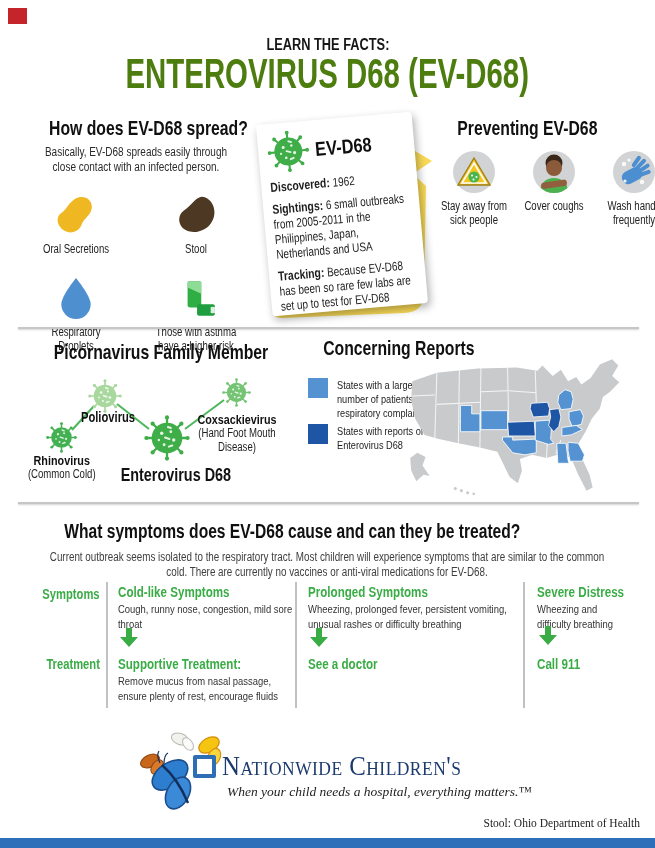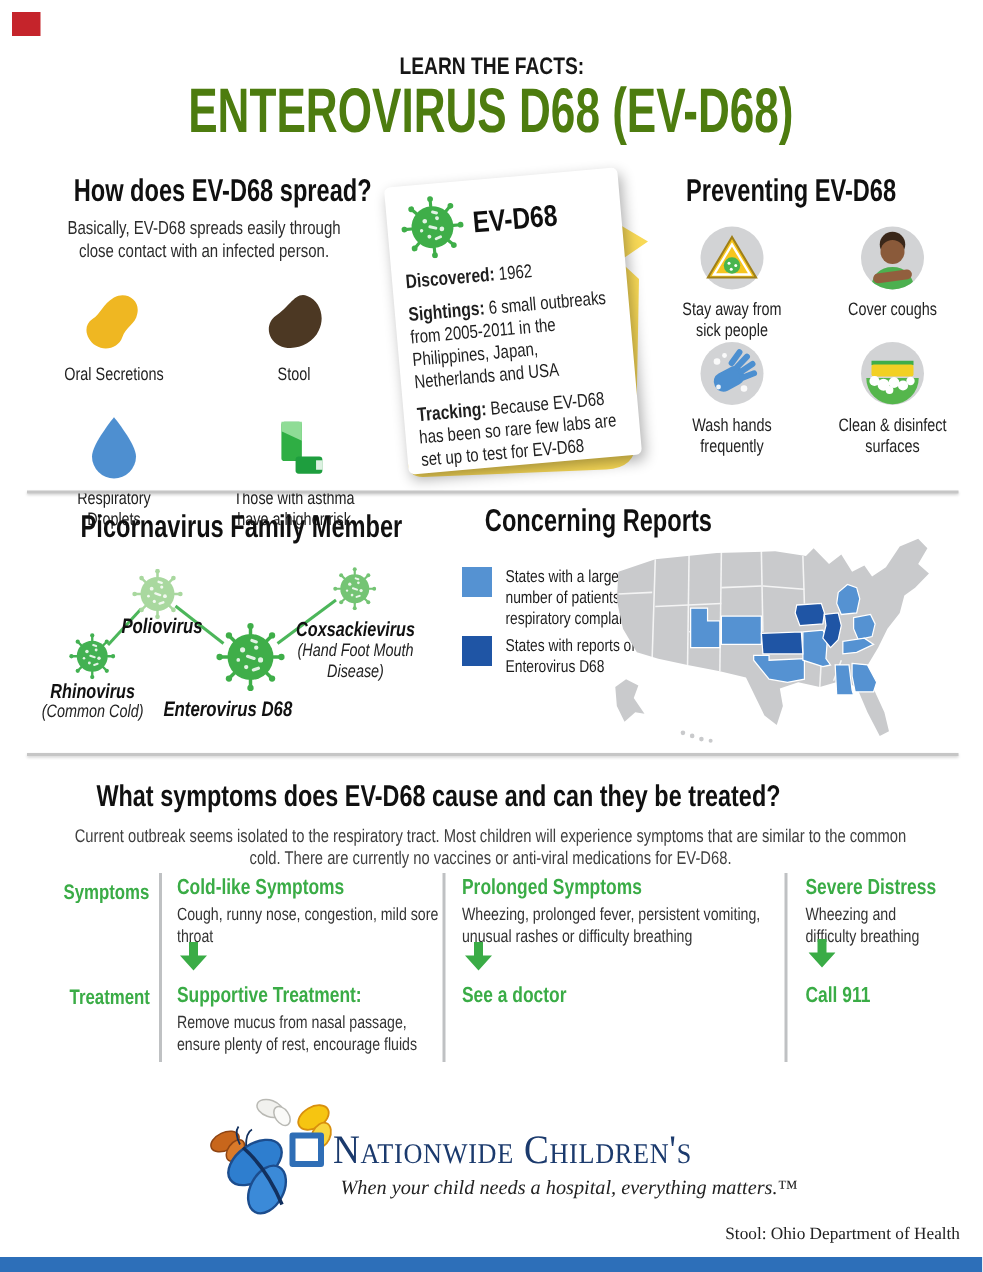--- a/index.html
+++ b/index.html
@@ -28,25 +28,25 @@
   
   .factcard{left:256px;top:114px;width:182px;height:214px;}
   .card{position:absolute;left:8px;top:4px;width:156px;height:192px;background:#fff;border-radius:4px;
         transform:rotate(-5deg);box-shadow:2px 4px 9px rgba(0,0,0,.32);padding:8px 9px;box-sizing:border-box;}
   .card-head{display:flex;align-items:center;gap:6px;}
   .card-name{font-size:20px;font-weight:bold;color:#0f0f0f;}
   .fact{font-size:12.5px;line-height:1.2;color:#1e1e1e;margin-top:6px;width:138px;}
   .fact b{font-size:13px;}
   
   .prevent{left:434px;top:116px;width:214px;}
-  .prevent-grid{margin-top:10px;display:grid;grid-template-columns:1fr 1fr;}
+  .prevent-grid{margin-top:10px;display:grid;grid-template-columns:1fr 1fr 1fr 1fr;row-gap:12px;}
   .prevent-item{display:flex;flex-direction:column;align-items:center;}
   
   .family{left:18px;top:334px;width:292px;height:164px;}
-  .vlabel{position:absolute;text-align:center;font-size:13.5px;font-weight:bold;color:#111;line-height:1.12;font-style:italic;}
+  .vlabel{position:absolute;text-align:center;font-size:13.5px;font-weight:bold;color:#111;line-height:1.12;}
   .vsub{font-weight:normal;font-size:12px;color:#222;}
   
   .reports{left:298px;top:332px;width:354px;height:170px;}
   .legend-item{position:absolute;left:10px;display:flex;}
   .sw{width:20px;height:20px;flex:0 0 20px;}
   .sw-light{background:#5592d2;}
   .sw-dark{background:#1f55a5;}
   .legend-txt{margin-left:9px;width:102px;font-size:11.5px;line-height:1.22;color:#1d1d1d;}
   
   .symptoms{left:0;top:514px;width:655px;height:220px;}
@@ -294,21 +294,21 @@
     <svg class="abs" style="left:204px;top:44px;color:#74c474" width="29" height="29" viewBox="0 0 48 48">
         <use href="#virus"></use>
       </svg>
     <div class="vlabel" style="left:42px;top:76px;width:96px;font-size:14px">
         <span class="squeeze-c">Poliovirus</span>
       </div>
     <div class="vlabel" style="left:1px;top:119px;width:86px">
       <span class="squeeze-c">Rhinovirus</span>
       <span class="squeeze-c vsub">(Common Cold)</span>
     </div>
-    <div class="vlabel" style="left:76px;top:131px;width:115px;font-size:14px">
+    <div class="vlabel" style="left:100px;top:131px;width:115px;font-size:18px">
         <span class="squeeze-c">Enterovirus D68</span>
       </div>
     <div class="vlabel" style="left:167px;top:78px;width:104px">
       <span class="squeeze-c">Coxsackievirus</span>
       <span class="squeeze-c vsub">(Hand Foot Mouth Disease)</span>
     </div>
   </section>
 
   <section class="abs reports">
     <h2 class="h2" style="margin-top:4px"><span class="sx" style="--s:.75">Concerning Reports</span></h2>

